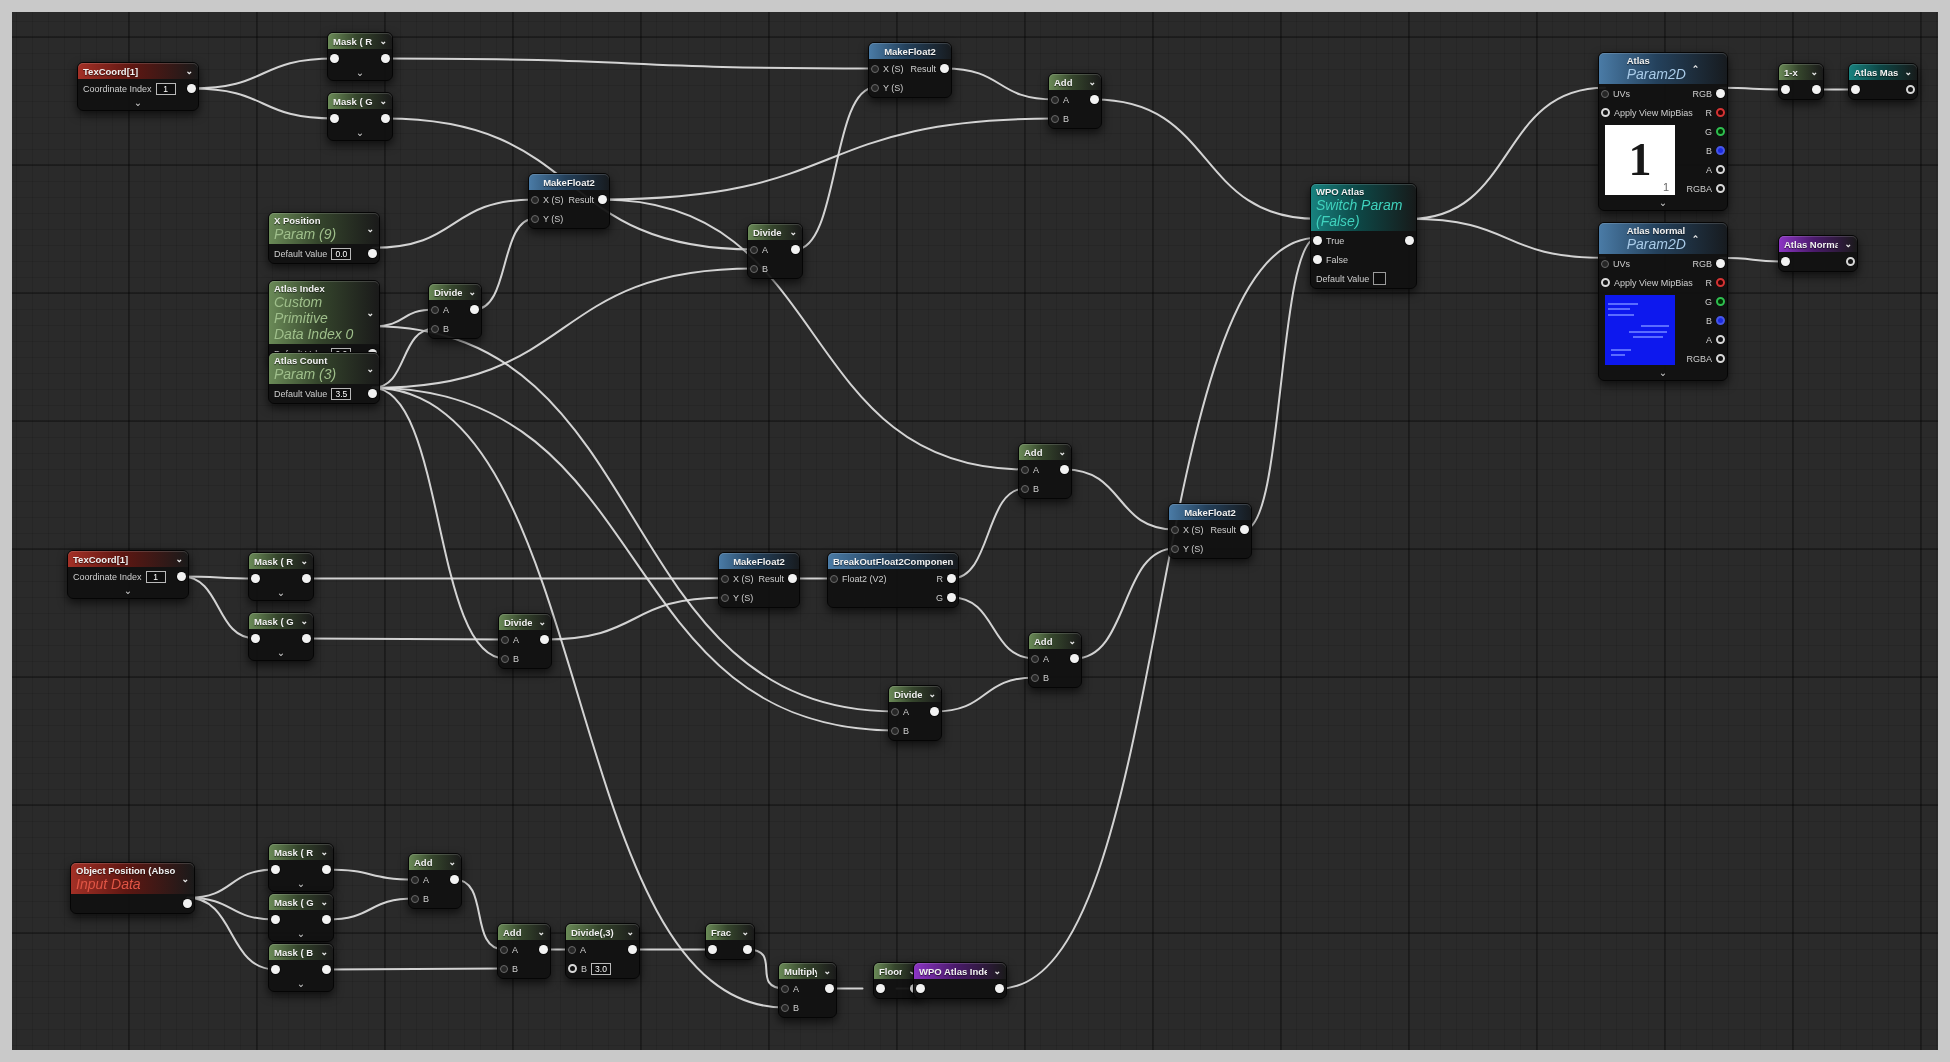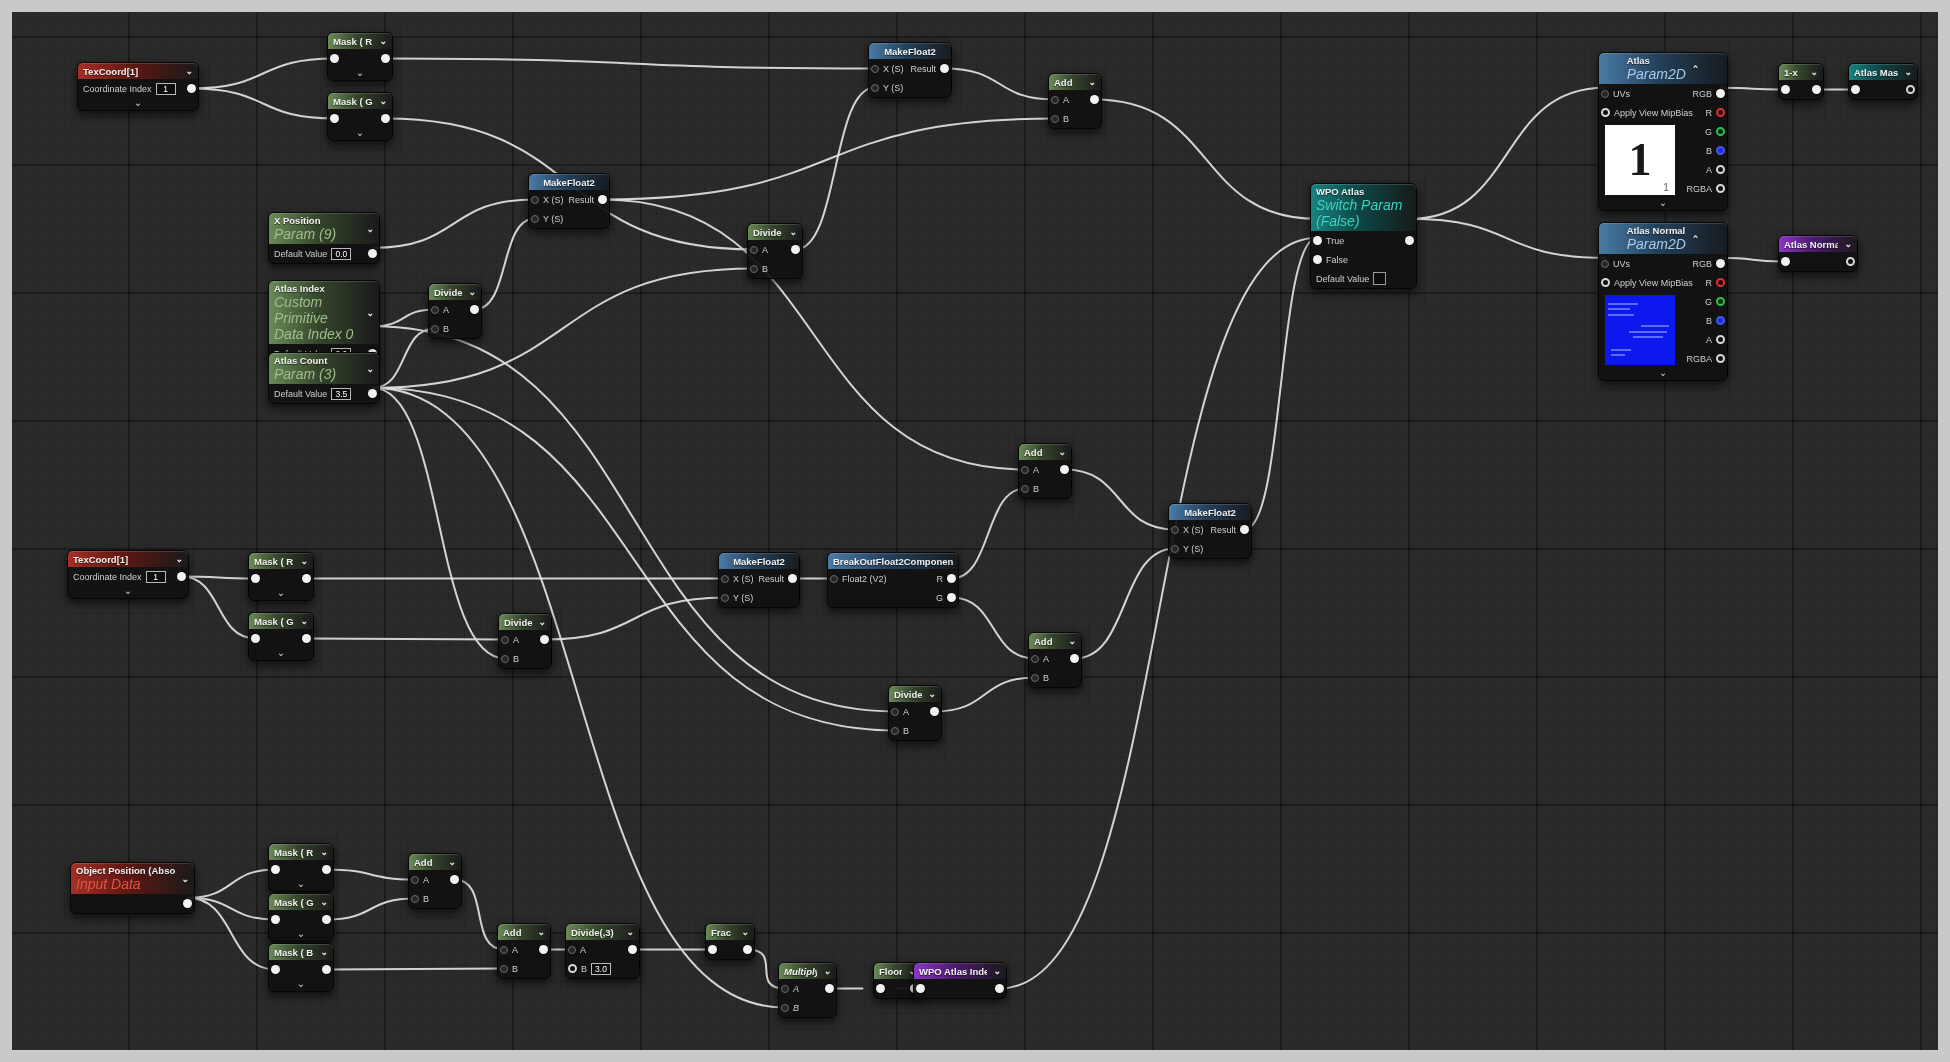--- a/index.html
+++ b/index.html
@@ -924,21 +924,21 @@
         </div>
         <div class="row">
           <div class="lg">
             <span class="pin p-filled inp"></span>
           </div>
           <div class="rg">
             <span class="pin p-filled outp"></span>
           </div>
         </div>
       </div>
-      <div class="node" style="left: 778px; top: 962px; width: 57px; font-style: italic;">
+      <div class="node" style="left: 778px; top: 962px; width: 57px;">
         <div class="hdr hc-green">
           <div class="ht">
             <span class="title">Multiply</span>
           </div>
           <span class="chev">⌄</span>
         </div>
         <div class="row">
           <div class="lg">
             <span class="pin p-dark inp"></span>
             <span class="lbl">A</span>

